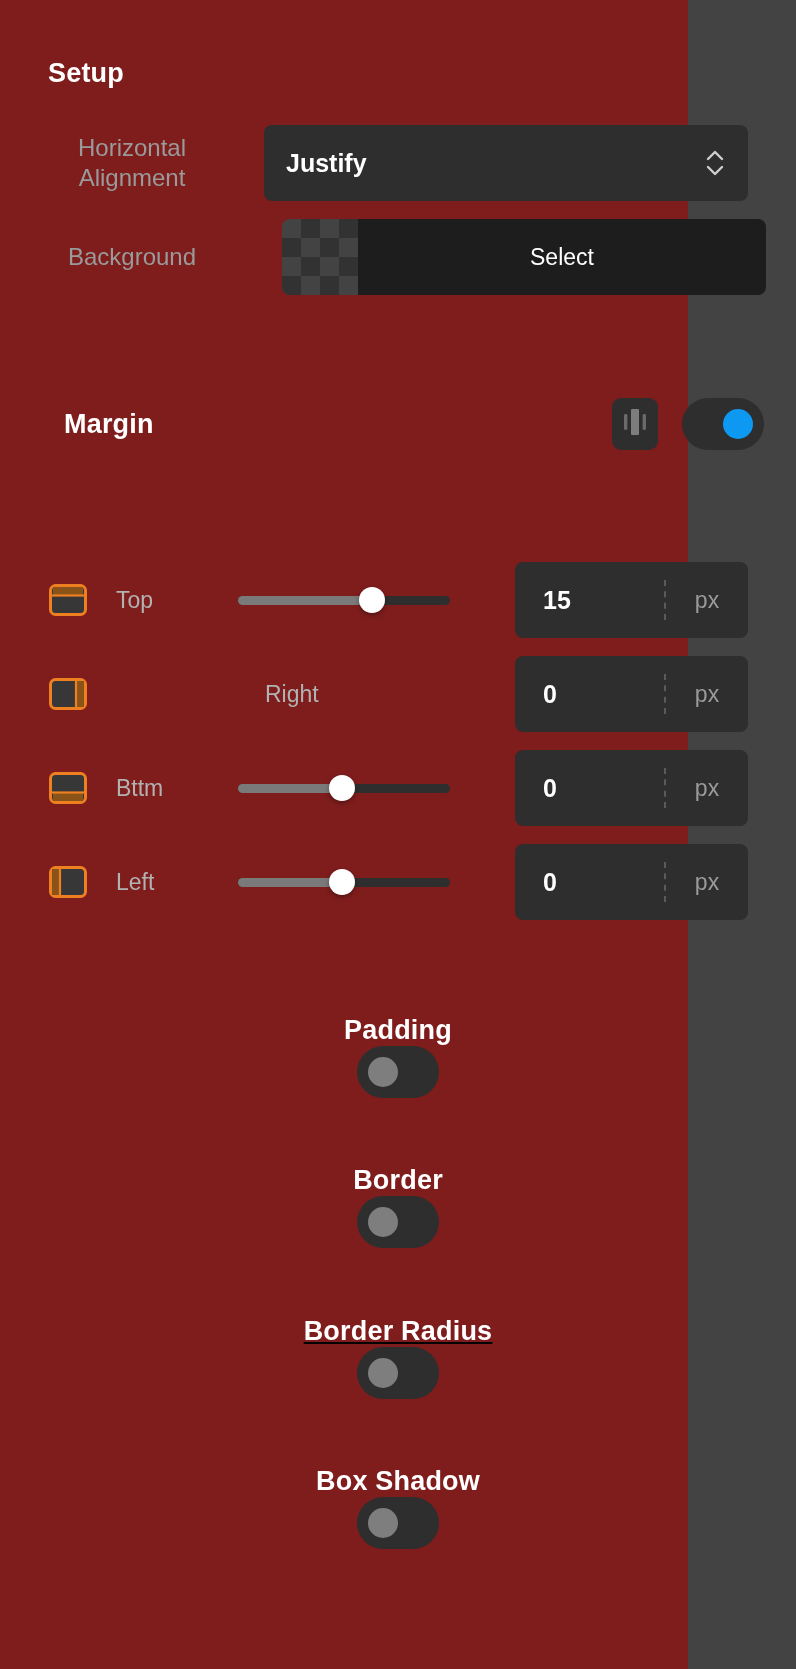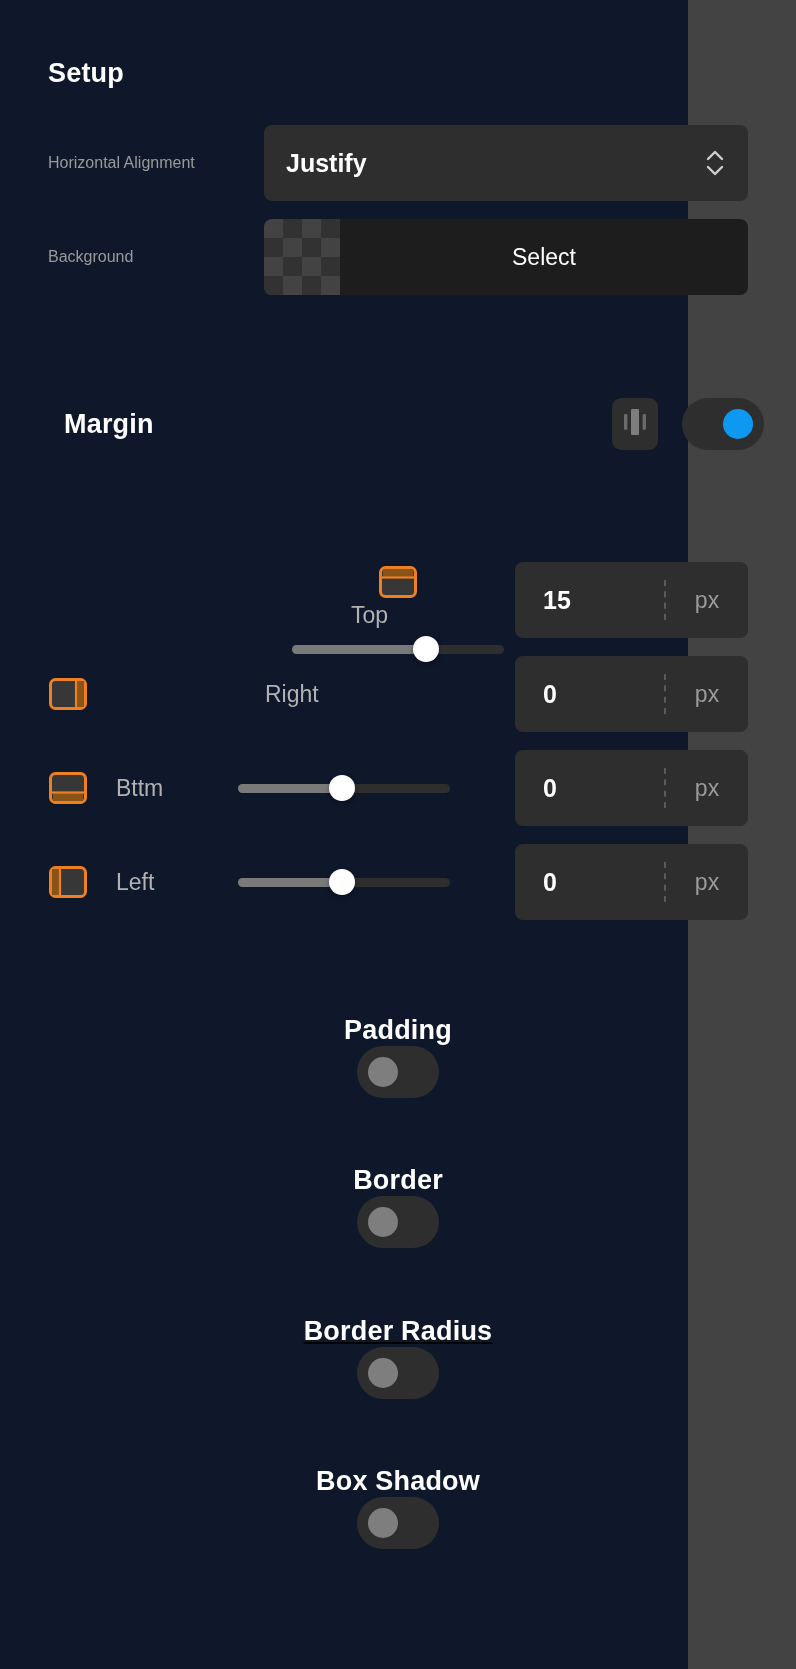--- a/index.html
+++ b/index.html
@@ -9,37 +9,38 @@
     height: 1669px;
     background: #434343;
     font-family: "Liberation Sans", sans-serif;
     overflow: hidden;
   }
 
   .panel {
     position: relative;
     width: 688px;
     height: 1669px;
-    background: #0f172a;
+    background: #7f1d1d;
     padding: 0 48px;
   }
 
   
   .section-title {
     color: #ffffff;
     font-size: 27px;
     font-weight: bold;
     letter-spacing: .2px;
   }
 
   .field-label {
     color: #9a9a9a;
-    font-size: 16px;
+    font-size: 24px;
     line-height: 30px;
     font-weight: normal;
+    text-align: center;
   }
 
   
   .setup-head { position: absolute; left: 48px; top: 58px; }
 
   .row-halign {
     position: absolute;
     left: 48px; top: 125px;
     width: 700px; height: 76px;
     display: flex; align-items: center;
@@ -66,21 +67,21 @@
   .row-bg {
     position: absolute;
     left: 48px; top: 219px;
     width: 700px; height: 76px;
     display: flex; align-items: center;
   }
   .bg-label { width: 168px; }
 
   .bg-control {
     position: absolute;
-    left: 216px; top: 0;
+    left: 234px; top: 0;
     width: 484px; height: 76px;
     border-radius: 8px;
     overflow: hidden;
     display: flex;
   }
   .swatch {
     width: 76px; height: 76px; flex: none;
     background-color: #434343;
     background-image:
       linear-gradient(45deg, #323232 25%, transparent 25%, transparent 75%, #323232 75%),
@@ -278,21 +279,21 @@
         </svg>
       </span>
     </div>
 
     <div class="toggle on">
       <span class="knob"></span>
     </div>
   </div>
 
 
-  <div class="side-row" style="top:562px;flex-direction:column;">
+  <div class="side-row" style="top:562px;">
     <span class="side-icon">
       <svg width="40" height="40" viewBox="0 0 40 40" fill="none">
         <rect x="2.5" y="5.5" width="35" height="29" rx="5" fill="#373737" stroke="#ef8022" stroke-width="3"></rect>
         <path d="M5 7 h30 v8 h-30 z" fill="#8a5318"></path>
         <path d="M4 15.5 h32" stroke="#ef8022" stroke-width="2.2"></path>
       </svg>
     </span>
     <span class="side-name">Top</span>
     <span class="slider">
       <span class="track"></span>

